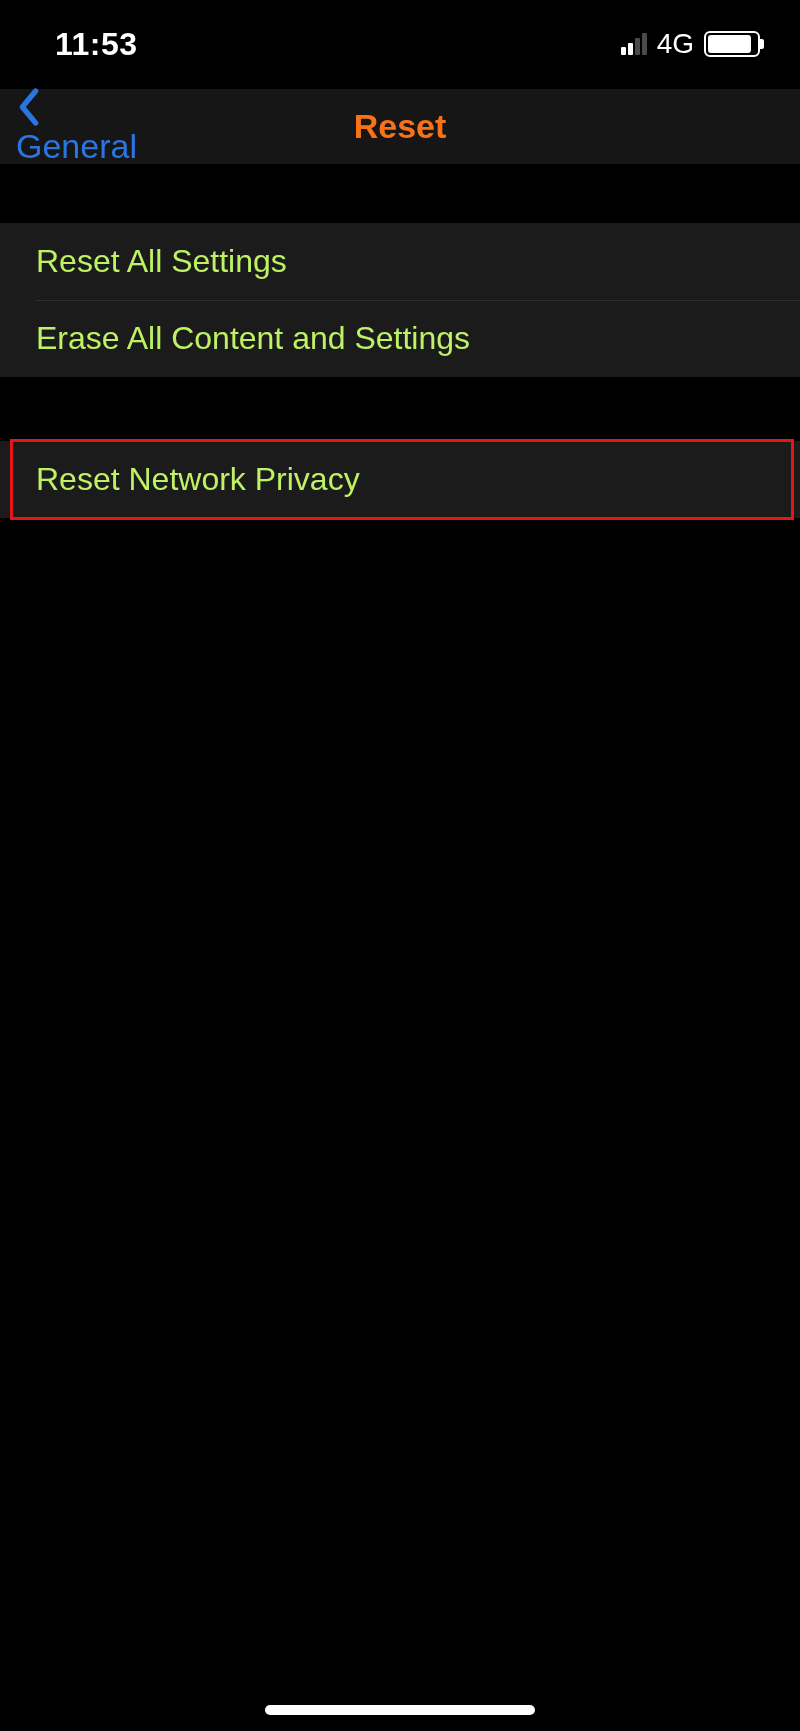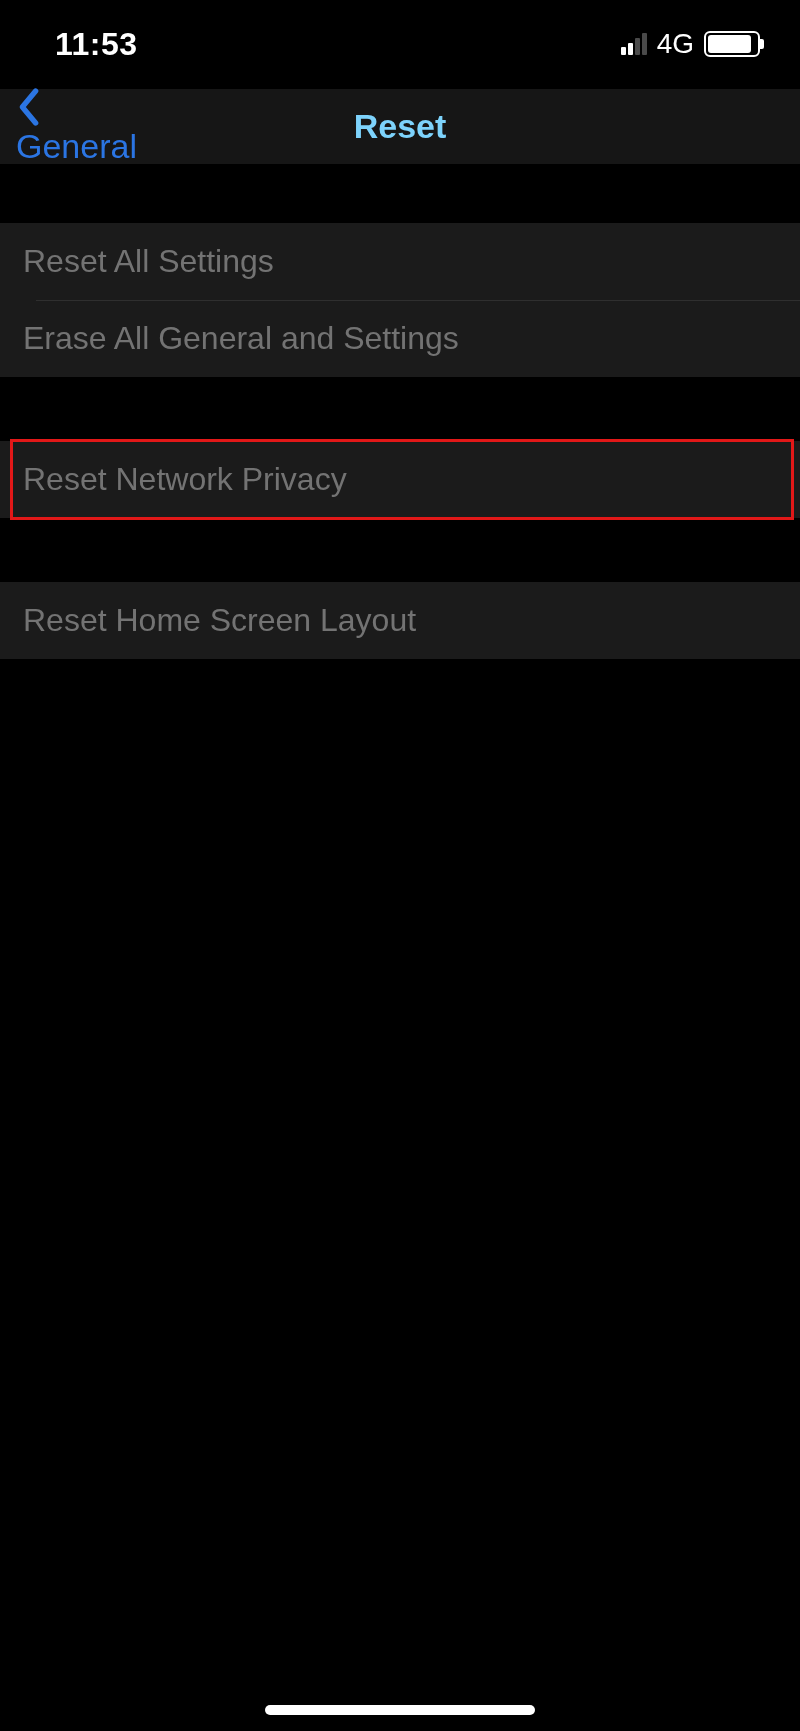--- a/index.html
+++ b/index.html
@@ -95,36 +95,36 @@
       flex-direction: column;
     }
     .back-chevron {
       display: inline-flex;
     }
     .back-chevron svg { width: 26px; height: 40px; }
     .nav-title {
       margin: 0 auto;
       font-size: 34px;
       font-weight: 600;
-      color: #7dd3fc;
+      color: #f97316;
     }
 
     .group {
       background: #1b1b1b;
     }
     .gap-before-g1 { height: 59px; background: #000; }
     .gap-before-g2 { height: 64px; background: #000; }
     .gap-before-g3 { height: 64px; background: #000; }
 
     .row {
       height: 77px;
       display: flex;
       align-items: center;
-      padding: 0 23px;
-      color: #737373;
+      padding: 0 36px;
+      color: #bef264;
       font-size: 32px;
       font-weight: 400;
       position: relative;
     }
     .row + .row::before {
       content: "";
       position: absolute;
       top: 0;
       left: 36px;
       right: 0;
@@ -178,32 +178,29 @@
   </div>
   <div class="nav-title">Reset</div>
 </div>
 
 <div class="gap-before-g1"></div>
 <div class="group">
   <div class="row">
     <span>Reset All Settings</span>
   </div>
   <div class="row">
-    <span>Erase All General and Settings</span>
+    <span>Erase All Content and Settings</span>
   </div>
 </div>
 
 <div class="gap-before-g2"></div>
 <div class="group" style="position:relative">
   <div class="row">
     <span>Reset Network Privacy</span>
   </div>
   <div class="highlight-box" style="left:10px; right:6px; top:-2px; bottom:-2px;"></div>
 </div>
 
 <div class="gap-before-g3"></div>
 <div class="group">
-  <div class="row">
-    <span>Reset Home Screen Layout</span>
-  </div>
 </div>
 
 <div class="home-indicator"></div>
 
 </body></html>

